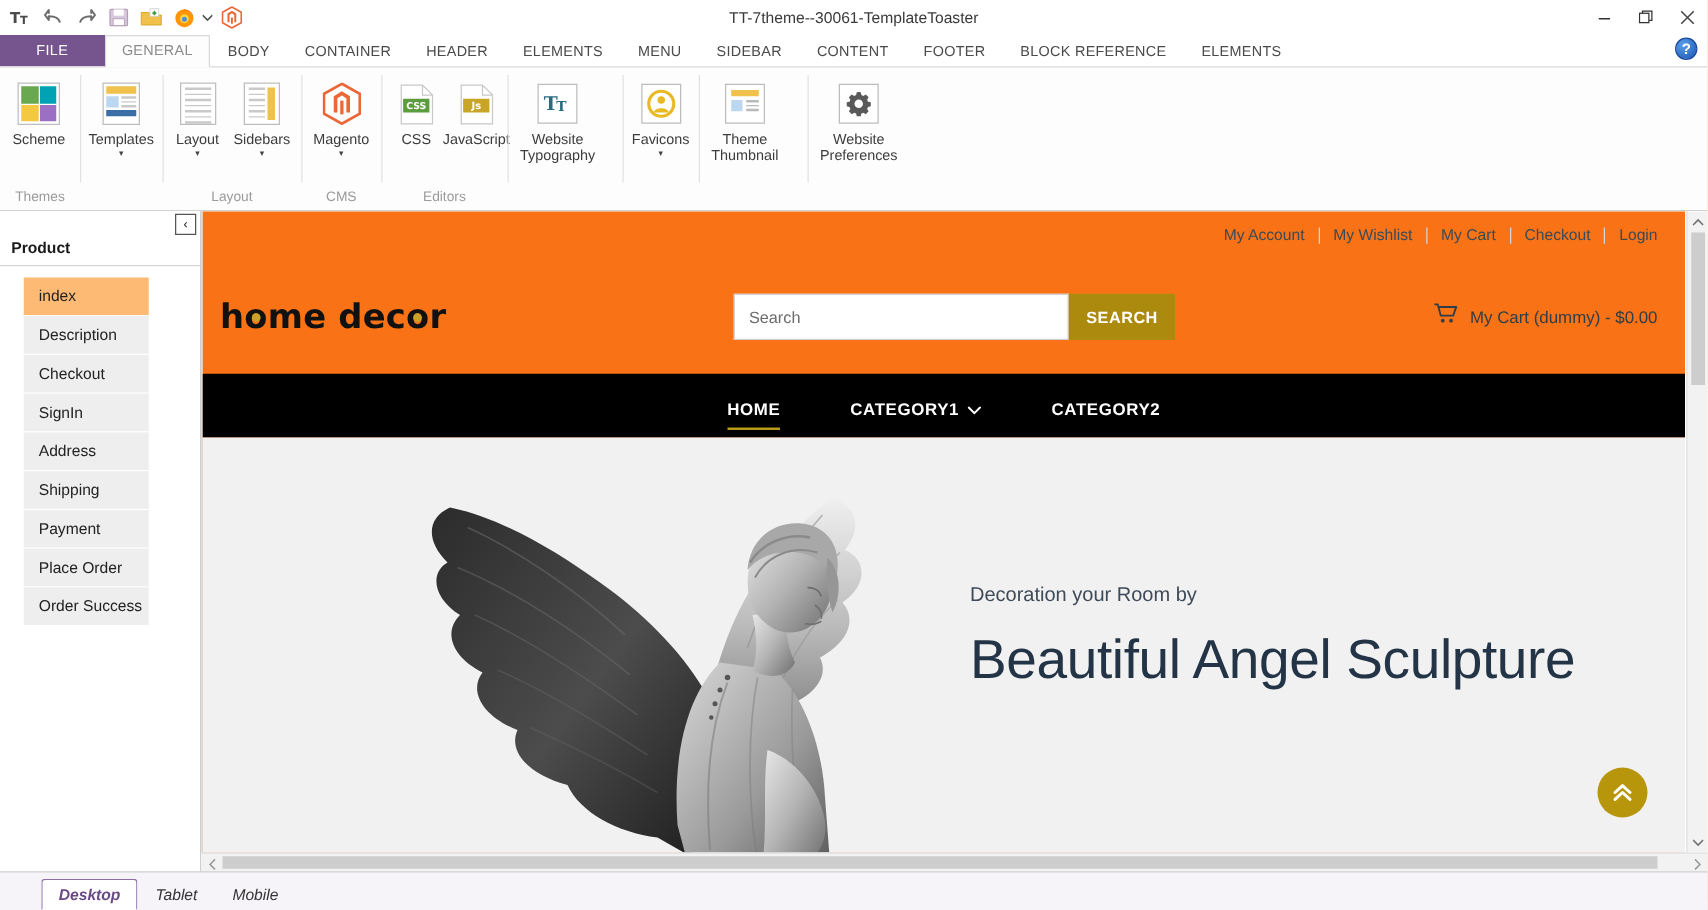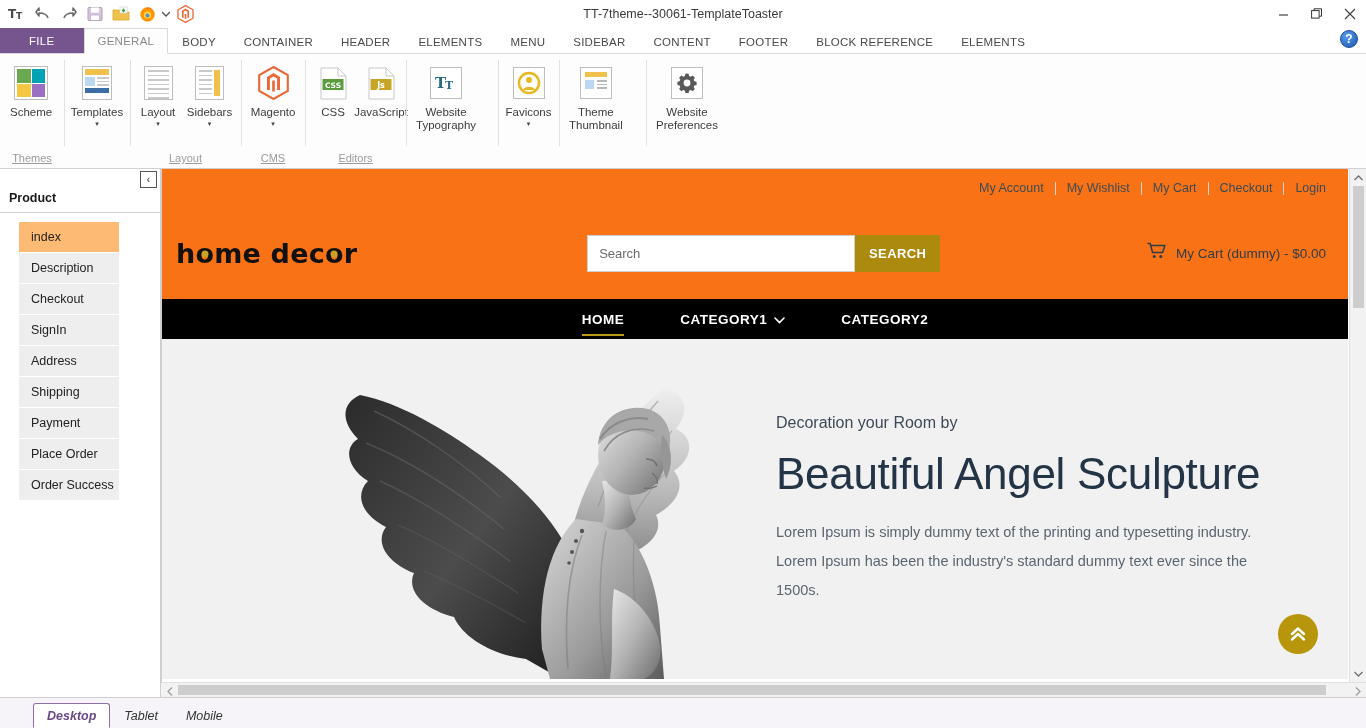--- a/index.html
+++ b/index.html
@@ -65,21 +65,20 @@
   .ribbon {
     flex: 0 0 116px; background: #fdfdfd; border-top: 1px solid #d9d9d9;
     border-bottom: 1px solid #d2d2d2; display: flex; align-items: stretch;
     position: relative; margin-top: -1px;
   }
   .rgroup { display: flex; flex-direction: column; position: relative; }
   .rgroup-items { flex: 1; display: flex; align-items: flex-start; padding: 6px 4px 0 4px; }
   .rgroup-label {
     text-align: center; font-size: 11px; color: #9b9b9b; padding-bottom: 4px;
     font-family: "Liberation Sans", sans-serif;
-    text-decoration: underline;
   }
   .rgroup + .rgroup::before {
     content: ''; position: absolute; left: 0; top: 6px; bottom: 22px; width: 1px; background: #e2e2e2;
   }
   .ritem {
     display: flex; flex-direction: column; align-items: center; cursor: pointer;
     padding: 3px 6px 0 6px; min-width: 48px; border-radius: 2px;
   }
   .ricon { height: 40px; display: flex; align-items: center; justify-content: center; }
   .rlabel {
@@ -157,21 +156,21 @@
   .search-input::placeholder { color: #6b6b6b; }
   .search-btn {
     width: 85px; height: 37px; background: #ab8a0d; color: #fff; border: none;
     font-size: 13px; font-weight: bold; letter-spacing: .4px; cursor: pointer;
     font-family: "Liberation Sans", sans-serif;
   }
   .cart { display: flex; align-items: center; gap: 9px; margin-left: auto; cursor: pointer; }
   .cart-label { font-size: 13.5px; color: #2f3d49; }
 
   .site-nav {
-    height: 40px; background: #000; display: flex; align-items: center; justify-content: center; gap: 0;
+    height: 51px; background: #000; display: flex; justify-content: center; gap: 0;
   }
   .nav-item {
     color: #fff; font-size: 13.5px; font-weight: bold; letter-spacing: .5px;
     padding: 0 28px; cursor: pointer; position: relative; height: 57px;
     display: flex; align-items: center; gap: 7px;
   }
   .nav-item.active::after {
     content: ''; position: absolute; left: 28px; right: 28px; bottom: 12px; height: 2px; background: #b99a16;
   }
 
@@ -655,21 +654,20 @@
 
                 <circle cx="268" cy="192" r="2.2" fill="#555"></circle>
                   <circle cx="262" cy="202" r="2" fill="#555"></circle>
                 <circle cx="258" cy="213" r="2" fill="#555"></circle>
                   <circle cx="255" cy="224" r="1.8" fill="#555"></circle>
               </svg>
             </div>
             <div class="hero-text">
               <div class="hero-kicker">Decoration your Room by</div>
               <div class="hero-title">Beautiful Angel Sculpture</div>
-              <div class="hero-body">Lorem Ipsum is simply dummy text of the printing and typesetting industry. Lorem Ipsum has been the industry's standard dummy text ever since the 1500s.</div>
             </div>
           </div>
 
         </div>
 
         <div class="scroll-top">
           <svg width="20" height="20" viewBox="0 0 20 20">
             <path d="M4 10 L10 4.5 L16 10" stroke="#fff" stroke-width="2.4" fill="none" stroke-linecap="round" stroke-linejoin="round"></path>
             <path d="M4 15.5 L10 10 L16 15.5" stroke="#fff" stroke-width="2.4" fill="none" stroke-linecap="round" stroke-linejoin="round"></path>
           </svg>

